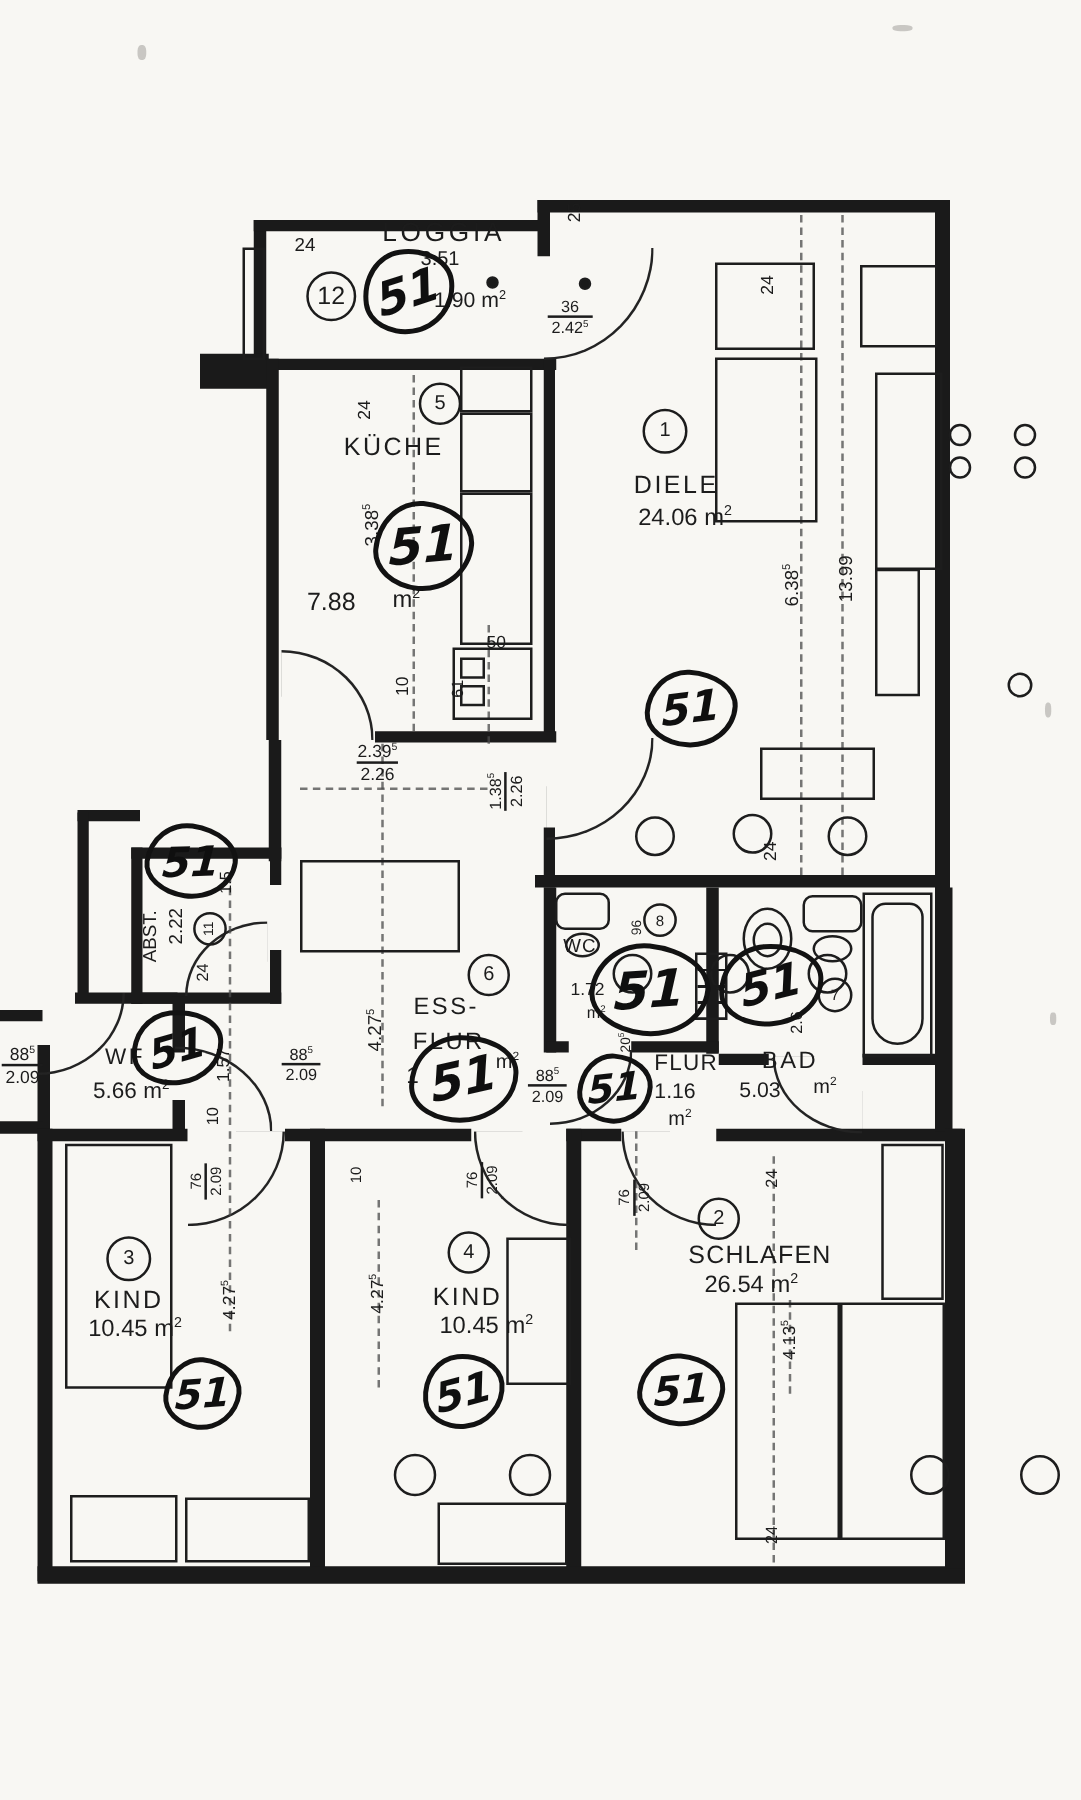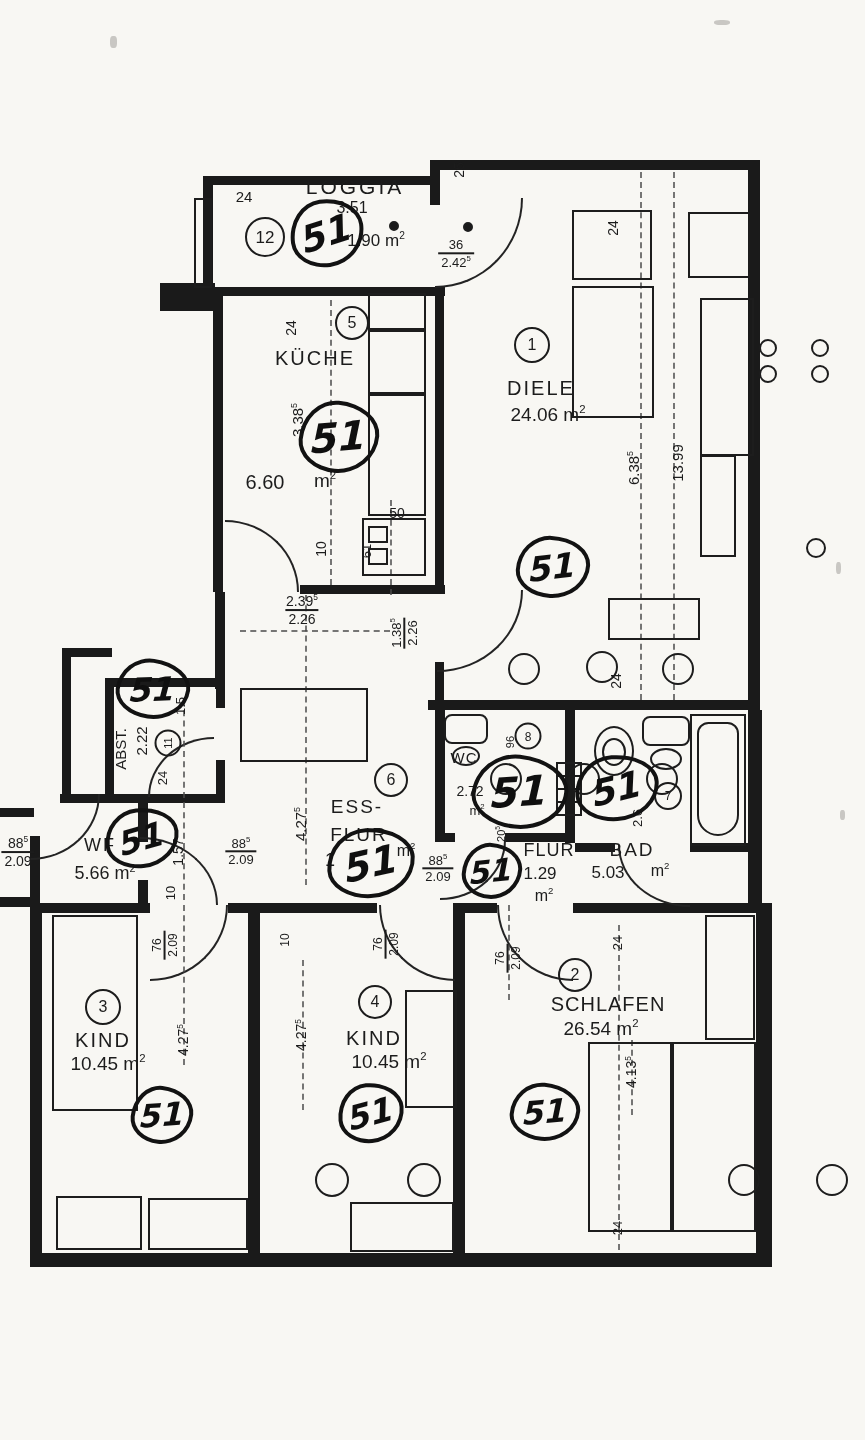--- a/index.html
+++ b/index.html
@@ -141,36 +141,36 @@
     <div class="fx" style="left: 452px; top: 746px; width: 28px; height: 20px; border-radius: 50%;"></div>
     <div class="fx" style="left: 556px; top: 762px; width: 26px; height: 54px; background: repeating-linear-gradient(transparent 0px, transparent 11px, rgb(26, 26, 26) 11px, rgb(26, 26, 26) 13px);"></div>
     <div class="outline" style="left: 194px; top: 198px; width: 18px; height: 90px;"></div>
     <div class="speck" style="left: 110px; top: 36px; width: 7px; height: 12px; opacity: 0.5;"></div>
     <div class="speck" style="left: 714px; top: 20px; width: 16px; height: 5px; opacity: 0.5;"></div>
     <div class="speck" style="left: 836px; top: 562px; width: 5px; height: 12px; opacity: 0.5;"></div>
     <div class="speck" style="left: 840px; top: 810px; width: 5px; height: 10px; opacity: 0.5;"></div>
     <div class="ann" style="left: 355px; top: 186px; font-size: 21px; letter-spacing: 3px; transform: translate(-50%, -50%) rotate(0deg);"><span>LOGGIA</span></div>
     <div class="ann" style="left: 352px; top: 208px; font-size: 16px; transform: translate(-50%, -50%) rotate(0deg);"><span>3.51</span></div>
     <div class="ann" style="left: 376px; top: 240px; font-size: 17px; transform: translate(-50%, -50%) rotate(0deg);"><span>1.90 m</span><sup>2</sup></div>
-    <div class="ann" style="left: 265px; top: 237px; font-size: 17px; transform: translate(-50%, -50%) rotate(0deg);">
+    <div class="ann" style="left: 265px; top: 237px; font-size: 20px; transform: translate(-50%, -50%) rotate(0deg);">
       <span class="num" style="width: 40px; height: 40px;">12</span>
     </div>
     <div class="ann" style="left: 244px; top: 196px; font-size: 15px; transform: translate(-50%, -50%) rotate(0deg);"><span>24</span></div>
     <div class="ann" style="left: 459px; top: 170px; font-size: 14px; transform: translate(-50%, -50%) rotate(-90deg);"><span>25</span></div>
     <div class="ann" style="left: 456px; top: 254px; font-size: 13px; transform: translate(-50%, -50%) rotate(0deg);"><span class="frac">
         <span><span>36</span></span>
         <span class="fb"><span>2.42</span><sup>5</sup></span>
       </span></div>
     <div class="ann" style="left: 315px; top: 358px; font-size: 20px; letter-spacing: 2px; transform: translate(-50%, -50%) rotate(0deg);"><span>KÜCHE</span></div>
     <div class="ann" style="left: 352px; top: 323px; font-size: 16px; transform: translate(-50%, -50%) rotate(0deg);">
       <span class="num" style="width: 34px; height: 34px;">5</span>
     </div>
     <div class="ann" style="left: 291px; top: 328px; font-size: 14px; transform: translate(-50%, -50%) rotate(-90deg);"><span>24</span></div>
     <div class="ann" style="left: 297px; top: 420px; font-size: 15px; transform: translate(-50%, -50%) rotate(-90deg);"><span>3.38</span><sup>5</sup></div>
-    <div class="ann" style="left: 265px; top: 482px; font-size: 20px; transform: translate(-50%, -50%) rotate(0deg);"><span>6.60</span></div>
+    <div class="ann" style="left: 265px; top: 482px; font-size: 20px; transform: translate(-50%, -50%) rotate(0deg);"><span>7.88</span></div>
     <div class="ann" style="left: 325px; top: 480px; font-size: 19px; transform: translate(-50%, -50%) rotate(0deg);"><span>m</span><sup>2</sup></div>
     <div class="ann" style="left: 397px; top: 513px; font-size: 14px; transform: translate(-50%, -50%) rotate(0deg);"><span>50</span></div>
     <div class="ann" style="left: 366px; top: 551px; font-size: 13px; transform: translate(-50%, -50%) rotate(-90deg);"><span>61</span></div>
     <div class="ann" style="left: 321px; top: 549px; font-size: 14px; transform: translate(-50%, -50%) rotate(-90deg);"><span>10</span></div>
     <div class="ann" style="left: 302px; top: 610px; font-size: 14px; transform: translate(-50%, -50%) rotate(0deg);"><span class="frac">
         <span><span>2.39</span><sup>5</sup></span>
         <span class="fb"><span>2.26</span></span>
       </span></div>
     <div class="ann" style="left: 405px; top: 633px; font-size: 13px; transform: translate(-50%, -50%) rotate(-90deg);"><span class="frac">
         <span><span>1.38</span><sup>5</sup></span>
@@ -210,29 +210,29 @@
       </span></div>
     <div class="ann" style="left: 357px; top: 806px; font-size: 19px; letter-spacing: 2px; transform: translate(-50%, -50%) rotate(0deg);"><span>ESS-</span></div>
     <div class="ann" style="left: 359px; top: 834px; font-size: 19px; letter-spacing: 2px; transform: translate(-50%, -50%) rotate(0deg);"><span>FLUR</span></div>
     <div class="ann" style="left: 391px; top: 780px; font-size: 16px; transform: translate(-50%, -50%) rotate(0deg);">
       <span class="num" style="width: 34px; height: 34px;">6</span>
     </div>
     <div class="ann" style="left: 330px; top: 860px; font-size: 18px; transform: translate(-50%, -50%) rotate(0deg);"><span>1</span></div>
     <div class="ann" style="left: 406px; top: 850px; font-size: 16px; transform: translate(-50%, -50%) rotate(0deg);"><span>m</span><sup>2</sup></div>
     <div class="ann" style="left: 300px; top: 824px; font-size: 15px; transform: translate(-50%, -50%) rotate(-90deg);"><span>4.27</span><sup>5</sup></div>
     <div class="ann" style="left: 464px; top: 757px; font-size: 15px; letter-spacing: 1px; transform: translate(-50%, -50%) rotate(0deg);"><span>WC</span></div>
-    <div class="ann" style="left: 470px; top: 791px; font-size: 14px; transform: translate(-50%, -50%) rotate(0deg);"><span>2.72</span></div>
+    <div class="ann" style="left: 470px; top: 791px; font-size: 14px; transform: translate(-50%, -50%) rotate(0deg);"><span>1.72</span></div>
     <div class="ann" style="left: 477px; top: 810px; font-size: 13px; transform: translate(-50%, -50%) rotate(0deg);"><span>m</span><sup>2</sup></div>
     <div class="ann" style="left: 528px; top: 736px; font-size: 12px; transform: translate(-50%, -50%) rotate(0deg);">
       <span class="num" style="width: 27px; height: 27px;">8</span>
     </div>
     <div class="ann" style="left: 510px; top: 742px; font-size: 11px; transform: translate(-50%, -50%) rotate(-90deg);"><span>96</span></div>
     <div class="ann" style="left: 501px; top: 834px; font-size: 11px; transform: translate(-50%, -50%) rotate(-90deg);"><span>20</span><sup>5</sup></div>
     <div class="ann" style="left: 549px; top: 850px; font-size: 18px; letter-spacing: 1px; transform: translate(-50%, -50%) rotate(0deg);"><span>FLUR</span></div>
-    <div class="ann" style="left: 540px; top: 873px; font-size: 17px; transform: translate(-50%, -50%) rotate(0deg);"><span>1.29</span></div>
+    <div class="ann" style="left: 540px; top: 873px; font-size: 17px; transform: translate(-50%, -50%) rotate(0deg);"><span>1.16</span></div>
     <div class="ann" style="left: 544px; top: 895px; font-size: 16px; transform: translate(-50%, -50%) rotate(0deg);"><span>m</span><sup>2</sup></div>
     <div class="ann" style="left: 632px; top: 849px; font-size: 19px; letter-spacing: 2px; transform: translate(-50%, -50%) rotate(0deg);"><span>BAD</span></div>
     <div class="ann" style="left: 608px; top: 872px; font-size: 17px; transform: translate(-50%, -50%) rotate(0deg);"><span>5.03</span></div>
     <div class="ann" style="left: 660px; top: 870px; font-size: 16px; transform: translate(-50%, -50%) rotate(0deg);"><span>m</span><sup>2</sup></div>
     <div class="ann" style="left: 668px; top: 796px; font-size: 12px; transform: translate(-50%, -50%) rotate(0deg);">
       <span class="num" style="width: 28px; height: 28px;">7</span>
     </div>
     <div class="ann" style="left: 637px; top: 818px; font-size: 13px; transform: translate(-50%, -50%) rotate(-90deg);"><span>2.6</span></div>
     <div class="ann" style="left: 165px; top: 945px; font-size: 12px; transform: translate(-50%, -50%) rotate(-90deg);"><span class="frac">
         <span><span>76</span></span>

